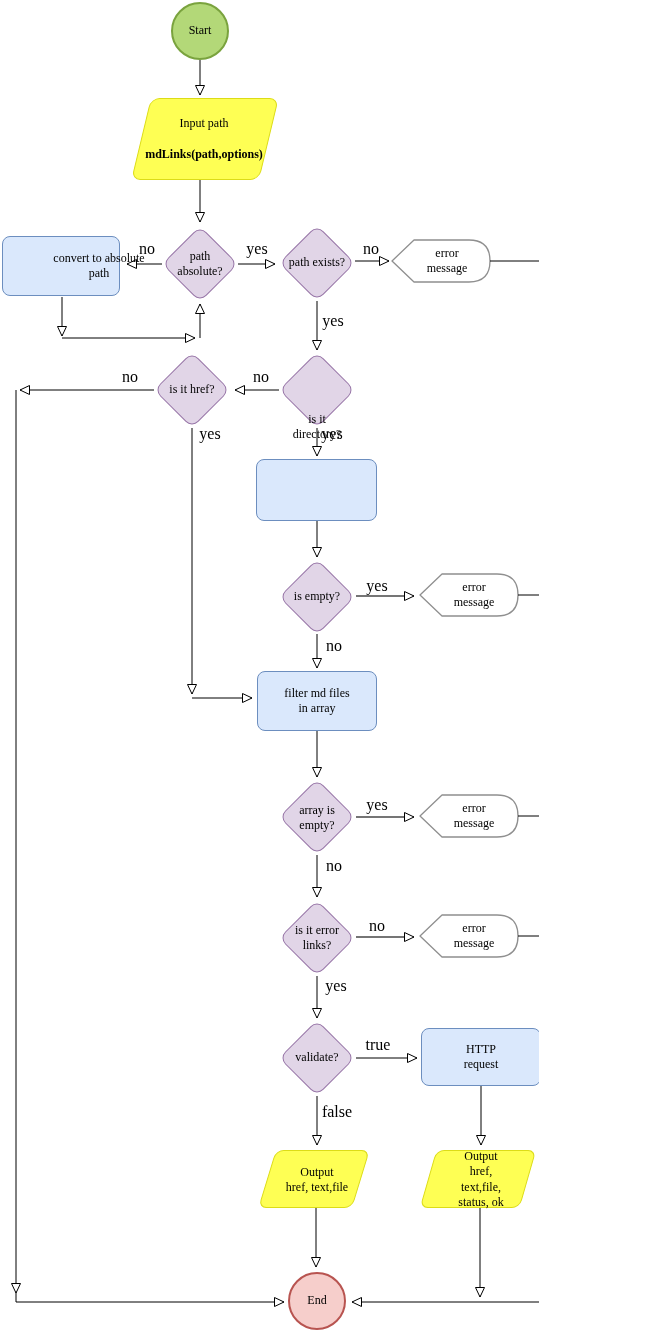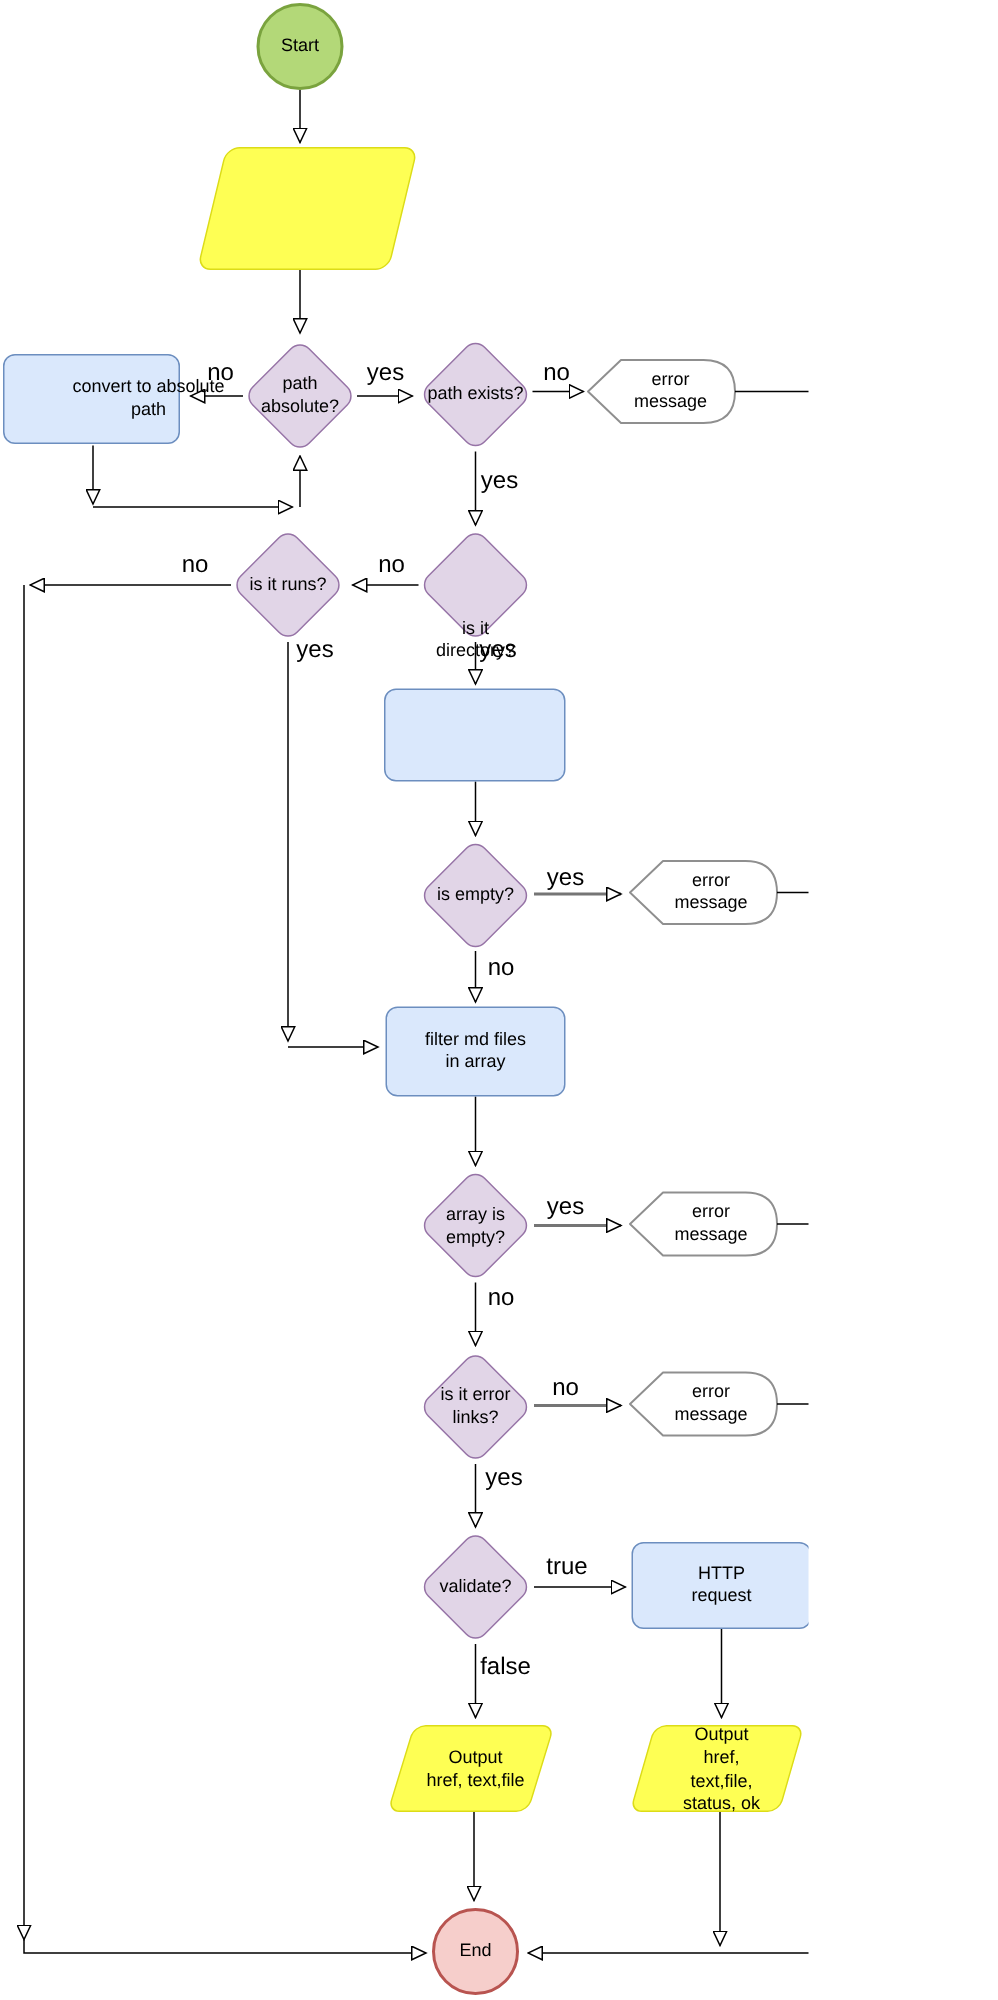--- a/index.html
+++ b/index.html
@@ -1,17 +1,17 @@
 <!DOCTYPE html>
 <html><head>
 <meta charset="utf-8">
 <style>
   html,body{margin:0;padding:0;background:#ffffff;}
   #canvas{position:relative;width:539px;height:1333px;background:#ffffff;overflow:hidden;
-          font-family:Liberation Sans, sans-serif;}
+          font-family:Liberation Serif, serif;}
   #edges{position:absolute;left:0;top:0;width:665px;height:1333px;}
   .shape{position:absolute;box-sizing:border-box;border:1.5px solid #000;}
   .circle{border-radius:50%;border-width:2px;}
   .rect{border-radius:8px;}
   .diamond{width:54px;height:54px;transform:rotate(45deg);border-radius:9px;}
   .para{border-radius:9px;}
   .node-label{position:absolute;transform:translate(-50%,-50%);text-align:center;
               font-size:12px;line-height:1.28;color:#000;white-space:pre-line;pointer-events:none;}
   .edge-label{position:absolute;transform:translate(-50%,-50%);font-size:16px;color:#000;
               white-space:nowrap;pointer-events:none;}
@@ -107,30 +107,34 @@
 
   <div class="shape rect" style="left: 421px; top: 1028px; width: 120px; height: 58px; background-color: rgb(218, 232, 252); border-color: rgb(108, 142, 191);"></div>
 
   <div class="shape para" style="left: 267px; top: 1150px; width: 94px; height: 58px; transform: skewX(-17deg); border-radius: 8px; background-color: rgb(254, 255, 84); border-color: rgb(220, 220, 23);"></div>
 
   <div class="shape para" style="left: 428px; top: 1150px; width: 100px; height: 58px; transform: skewX(-16deg); border-radius: 8px; background-color: rgb(254, 255, 84); border-color: rgb(220, 220, 23);"></div>
 
   <div class="shape circle" style="left: 288px; top: 1272px; width: 58px; height: 58px; background-color: rgb(246, 206, 203); border-color: rgb(184, 84, 80);"></div>
 
   <div class="node-label" style="left:200px;top:31px;">Start</div>
+  <div class="node-label" style="left:204px;top:139px;">
+    <div>Input path</div>
+    <div class="bold">mdLinks(path,options)</div>
+  </div>
   <div class="node-label" style="left:61px;top:266px;margin-left:38px;">convert to absolute
 path</div>
   <div class="node-label" style="left:200px;top:264px;">path
 absolute?</div>
   <div class="node-label" style="left:317px;top:263px;">path exists?</div>
   <div class="node-label" style="left:447px;top:261px;">error
 message</div>
   <div class="node-label" style="left:317px;top:391px;margin-top:36px;">is it
 directory?</div>
-  <div class="node-label" style="left:192px;top:390px;">is it runs?</div>
+  <div class="node-label" style="left:192px;top:390px;">is it href?</div>
   <div class="node-label" style="left:317px;top:597px;">is empty?</div>
   <div class="node-label" style="left:474px;top:595px;">error
 message</div>
   <div class="node-label" style="left:317px;top:701px;">filter md files
 in array</div>
   <div class="node-label" style="left:317px;top:818px;">array is
 empty?</div>
   <div class="node-label" style="left:474px;top:816px;">error
 message</div>
   <div class="node-label" style="left:317px;top:938px;">is it error

